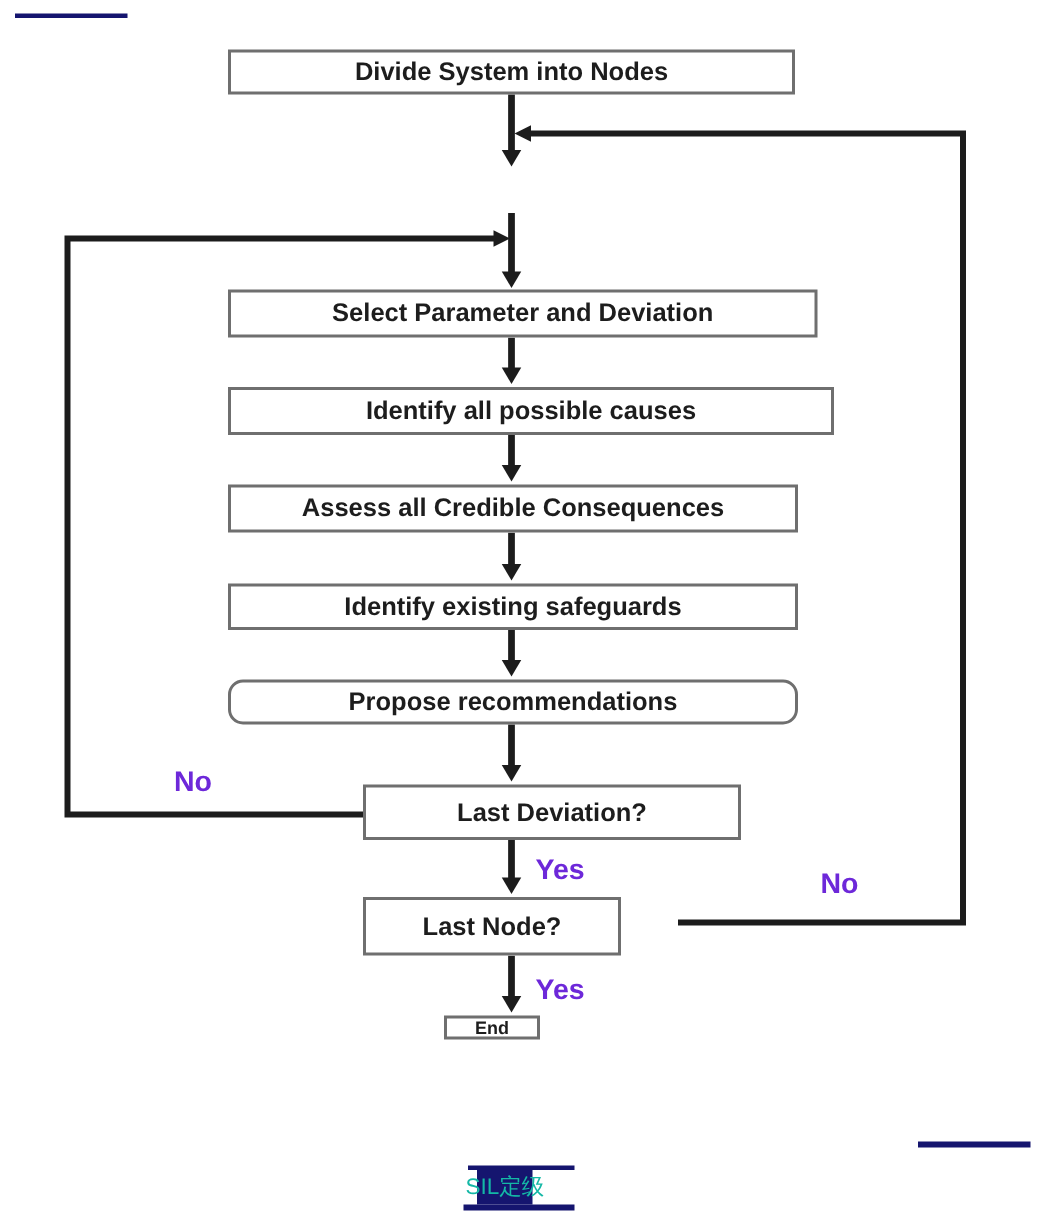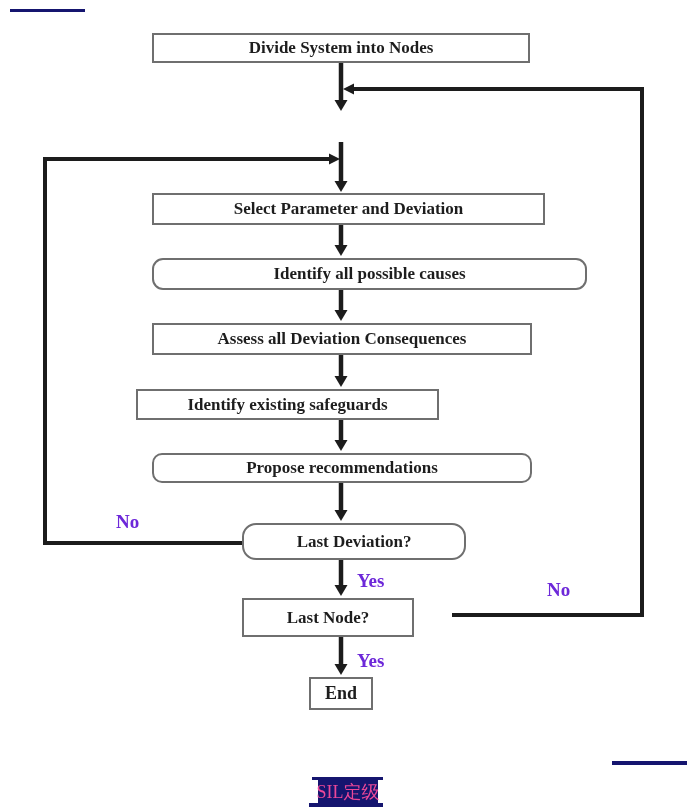--- a/index.html
+++ b/index.html
@@ -1,21 +1,21 @@
 <!DOCTYPE html>
 <html><head>
 <meta charset="utf-8">
 <style>
   html, body { margin: 0; padding: 0; background: #ffffff; }
   .canvas {
     position: relative;
     width: 698px;
     height: 811px;
     background: #ffffff;
-    font-family: Liberation Serif, serif;
+    font-family: Liberation Sans, sans-serif;
     overflow: hidden;
   }
   .rule {
     position: absolute;
     background: #15156f;
   }
   #rule-top-left { left: 10px; top: 9px; width: 75px; height: 3px; }
   #rule-bottom-right { left: 612px; top: 761px; width: 75px; height: 4px; }
 
   .arrow-layer {
@@ -34,27 +34,27 @@
     align-items: center;
     justify-content: center;
     font-weight: bold;
     font-size: 17px;
     color: #1d1d1d;
     white-space: nowrap;
   }
   #box-divide   { left: 152px; top: 33px;  width: 378px; height: 30px; }
   #box-define   { left: 152px; top: 112px; width: 378px; height: 30px; }
   #box-select   { left: 152px; top: 193px; width: 393px; height: 32px; }
-  #box-causes   { left: 152px; top: 258px; width: 435px; height: 32px; border-radius: 11px; }
+  #box-causes   { left: 152px; top: 258px; width: 404px; height: 32px; }
   #box-assess   { left: 152px; top: 323px; width: 380px; height: 32px; }
-  #box-safeguards { left: 136px; top: 389px; width: 303px; height: 31px; }
+  #box-safeguards { left: 152px; top: 389px; width: 380px; height: 31px; }
   #box-propose  { left: 152px; top: 453px; width: 380px; height: 30px; border-radius: 10px; }
-  #box-last-deviation { left: 242px; top: 523px; width: 224px; height: 37px; border-radius: 14px; }
+  #box-last-deviation { left: 242px; top: 523px; width: 252px; height: 37px; }
   #box-last-node      { left: 242px; top: 598px; width: 172px; height: 39px; }
-  #box-end      { left: 309px; top: 677px; width: 64px; height: 33px; font-size: 18px; }
+  #box-end      { left: 296px; top: 677px; width: 64px; height: 16px; font-size: 12px; }
 
   .edge-label {
     position: absolute;
     font-weight: bold;
     font-size: 19px;
     color: #6d28d9;
     white-space: nowrap;
   }
   #label-no-left   { left: 116px; top: 511px; }
   #label-yes-deviation { left: 357px; top: 570px; }
@@ -68,24 +68,24 @@
   }
   .sil-bar-top {
     position: absolute;
     left: 3px; top: 0;
     width: 71px; height: 3px;
     background: #15156f;
   }
   .sil-body {
     position: absolute;
     left: 9px; top: 3px;
-    width: 60px; height: 23px;
+    width: 37px; height: 23px;
     background: #15156f;
-    color: #ec4899;
-    font-size: 18px;
+    color: #14b8a6;
+    font-size: 15px;
     display: flex;
     align-items: center;
     justify-content: center;
     white-space: nowrap;
   }
   .sil-bar-bottom {
     position: absolute;
     left: 0; top: 26px;
     width: 74px; height: 4px;
     background: #15156f;
@@ -144,21 +144,21 @@
 
     <g>
       <polyline points="452,615 642,615 642,89 353,89" fill="none" stroke="#1c1c1c" stroke-width="4"></polyline>
       <polygon points="354,83.5 354,94.5 343,89" fill="#1c1c1c"></polygon>
     </g>
   </svg>
 
   <div class="fbox" id="box-divide">Divide System into Nodes</div>
   <div class="fbox" id="box-select">Select Parameter and Deviation</div>
   <div class="fbox" id="box-causes">Identify all possible causes</div>
-  <div class="fbox" id="box-assess">Assess all Deviation Consequences</div>
+  <div class="fbox" id="box-assess">Assess all Credible Consequences</div>
   <div class="fbox" id="box-safeguards">Identify existing safeguards</div>
   <div class="fbox" id="box-propose">Propose recommendations</div>
   <div class="fbox" id="box-last-deviation">Last Deviation?</div>
   <div class="fbox" id="box-last-node">Last Node?</div>
   <div class="fbox" id="box-end">End</div>
 
   <div class="edge-label" id="label-no-left">No</div>
   <div class="edge-label" id="label-yes-deviation">Yes</div>
   <div class="edge-label" id="label-no-right">No</div>
   <div class="edge-label" id="label-yes-node">Yes</div>

